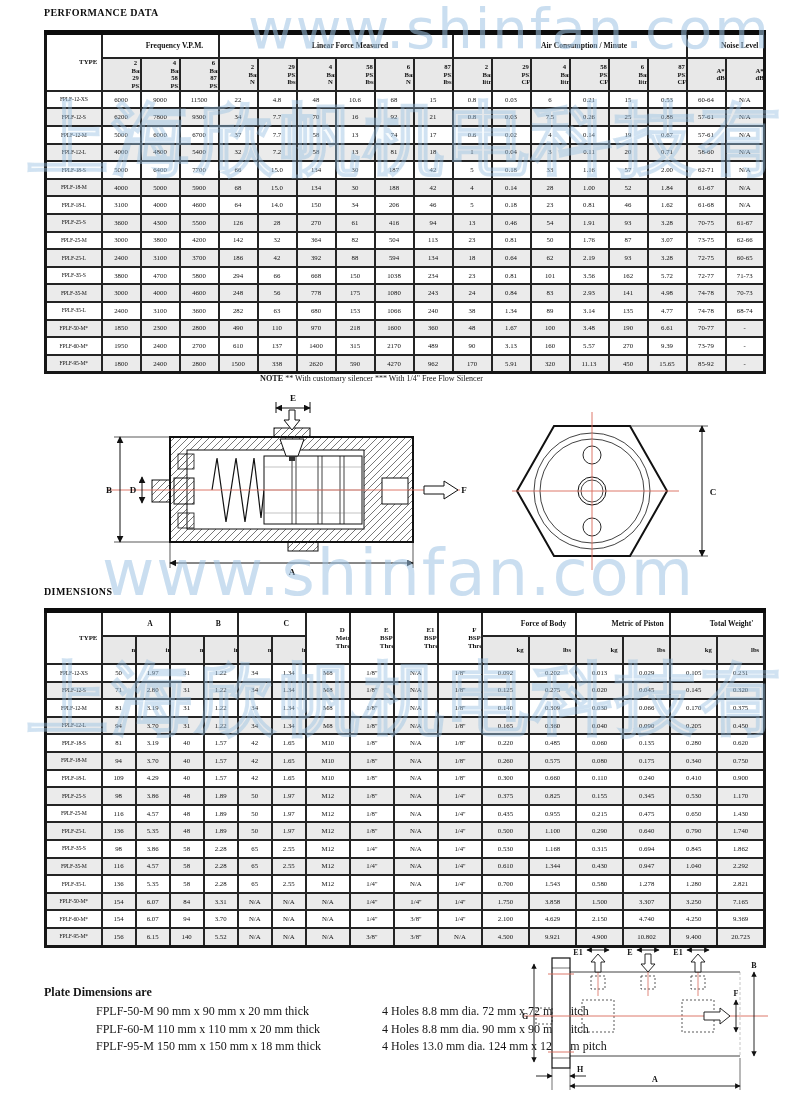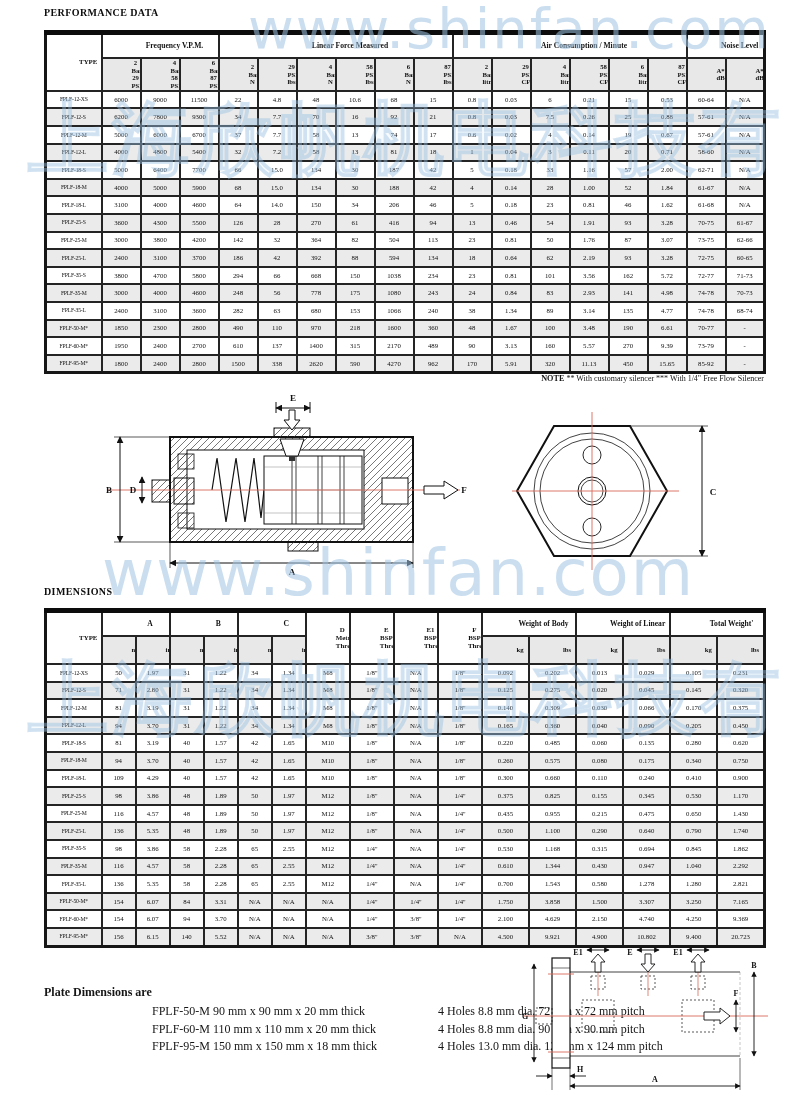--- a/index.html
+++ b/index.html
@@ -14,21 +14,21 @@
   .datatable th.grp{font-size:7.6px;height:22px;}
   .datatable th.one{font-size:6.9px;}
   .datatable th.sub{font-size:6.7px;height:26px;background:#e8e8e8;}
   .datatable td{font-size:6.8px;height:15.6px;background:#fff;}
   .datatable td.typec{font-size:5.7px;letter-spacing:-.2px;}
   .datatable tbody tr:nth-child(even) td{background:#ebebeb;}
   .note{position:absolute;font-size:8px;line-height:1.4;color:#161616;}
   .note b{font-size:8.2px;}
   .plate{position:absolute;font-size:12px;line-height:1.45;color:#161616;}
   .plate-title{font-weight:bold;margin-bottom:2px;}
-  .plate-row{display:flex;margin-left:108px;}
+  .plate-row{display:flex;margin-left:52px;}
   .plate-size{width:286px;}
   .drawing{position:absolute;}
   .wm{position:absolute;pointer-events:none;white-space:nowrap;z-index:6;
       font-family:"DejaVu Sans",sans-serif;}
   .wm-latin{color:#9fc4e4;opacity:.55;letter-spacing:2px;}
   .wm-cjk{color:rgba(170,205,235,.10);-webkit-text-stroke:1.3px rgba(150,190,225,.45);
       letter-spacing:4px;opacity:.9;}
   svg text{font-family:"Liberation Serif",serif;font-weight:bold;fill:#111;}
 </style>
 </head>
@@ -404,21 +404,21 @@
           <td>320</td>
           <td>11.13</td>
           <td>450</td>
           <td>15.65</td>
           <td>85-92</td>
           <td>-</td>
         </tr>
       </tbody>
     </table>
 
-  <div class="note" style="left:260px;top:373px;width:504px;text-align:right">
+  <div class="note" style="left:260px;top:373px;width:504px;text-align:left">
     <b>NOTE</b>
     <span>** With customary silencer *** With 1/4" Free Flow Silencer</span>
   </div>
 
   <svg class="drawing" style="left:52px;top:392px" width="436" height="212" viewBox="0 0 436 212">
     <defs>
       <pattern id="h1" patternUnits="userSpaceOnUse" width="7" height="7">
         <path d="M-1,8 L8,-1" stroke="#555" stroke-width="0.8"></path>
       </pattern>
       <marker id="a1" viewBox="0 0 10 10" refX="9" refY="5" markerWidth="7" markerHeight="7" orient="auto-start-reverse">
@@ -536,22 +536,22 @@
 Thread</th>
           <th rowspan="2" class="one">E
 BSP
 Thread</th>
           <th rowspan="2" class="one">E1
 BSP
 Thread</th>
           <th rowspan="2" class="one">F
 BSP
 Thread</th>
-          <th colspan="2" class="grp">Weight of Body</th>
-          <th colspan="2" class="grp">Weight of Linear</th>
+          <th colspan="2" class="grp">Force of Body</th>
+          <th colspan="2" class="grp">Metric of Piston</th>
           <th colspan="2" class="grp">Total Weight'</th>
         </tr>
         <tr>
           <th class="sub">mm</th>
           <th class="sub">inch</th>
           <th class="sub">mm</th>
           <th class="sub">inch</th>
           <th class="sub">mm</th>
           <th class="sub">inch</th>
           <th class="sub">kg</th>

